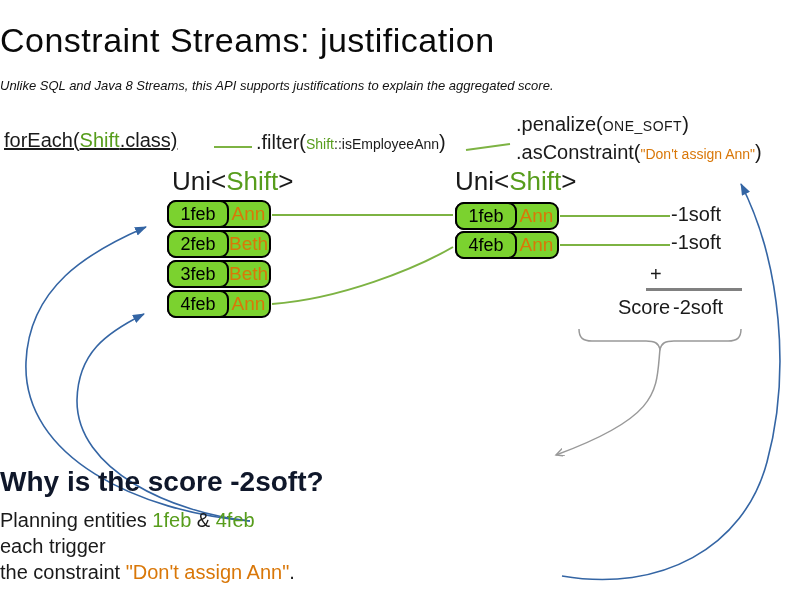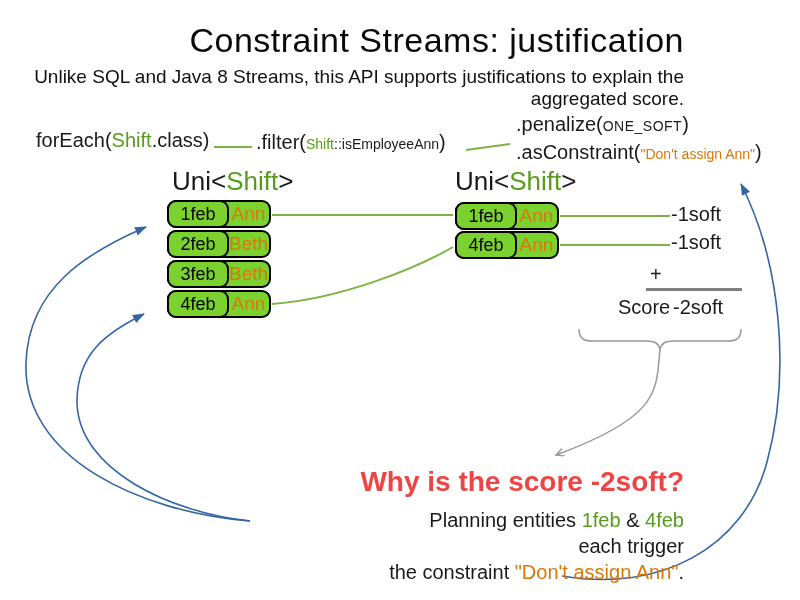--- a/index.html
+++ b/index.html
@@ -15,44 +15,44 @@
   html,body{width:800px;height:600px;}
   body{
     position:relative;
     width:800px;height:600px;
     background:#ffffff;
     font-family:"Liberation Sans", sans-serif;
     color:#000;
     overflow:hidden;
   }
   .abs{position:absolute;}
-  .centered{left:0;width:684px;text-align:right;}
+  .centered{left:0;width:684px;text-align:left;}
   .title{top:21px;font-size:34px;letter-spacing:0.5px;color:#0a0a0a;}
-  .subtitle{top:66px;font-size:19px;color:#111;}
+  .subtitle{top:78px;font-size:13px;color:#111;font-style:italic;}
   .code{font-size:20px;white-space:nowrap;color:#1a1a1a;}
   .code .small{font-size:14px;}
   .code .caps{font-size:14px;letter-spacing:0.5px;}
   .green-t{color:var(--green-text);}
   .orange-t{color:var(--orange-text);}
   .uni{font-size:26px;color:#1a1a1a;white-space:nowrap;}
   .row{position:absolute;width:104px;height:28px;background:var(--green-fill);
        border:2px solid #000;border-radius:9px;}
   .date-cell{position:absolute;left:-2px;top:-2px;width:62px;height:28px;
        background:var(--green-fill);border:2px solid #000;border-radius:9px;
        display:flex;align-items:center;justify-content:center;
        font-size:18px;color:#000;}
   .name-cell{position:absolute;left:60px;right:1px;top:0;bottom:0;
        display:flex;align-items:center;justify-content:center;
        font-size:19px;color:var(--orange-text);}
   .weight{font-size:20px;color:#1a1a1a;white-space:nowrap;}
   .plus{font-size:20px;color:#1a1a1a;}
   .sum-line{position:absolute;left:646px;top:288px;width:96px;height:3px;background:var(--sum-line);}
   .score-label{font-size:20px;color:#1a1a1a;}
   .score-value{font-size:20px;color:#1a1a1a;}
-  .why{top:466px;font-size:28px;font-weight:bold;color:#ef4444;}
+  .why{top:466px;font-size:28px;font-weight:bold;color:#0f172a;}
   .expl{font-size:20px;color:#1a1a1a;}
   svg.overlay{position:absolute;left:0;top:0;width:800px;height:600px;pointer-events:none;}
   svg .gline{stroke:var(--line-green);stroke-width:2;fill:none;}
   svg .bline{stroke:var(--arrow-blue);stroke-width:1.6;fill:none;}
   svg .grline{stroke:var(--gray);stroke-width:1.5;fill:none;}
 </style>
 </head>
 <body>
 
 <svg class="overlay">
@@ -76,21 +76,21 @@
   <path class="bline" marker-end="url(#blueHead)" d="M 250,521 C 172,513 76,470 77,400 C 78,353 106,333 144,314"></path>
   <path class="bline" marker-end="url(#blueHead)" d="M 562,576 C 660,593 744,548 767,462 C 791,373 781,263 741,184"></path>
 
   <path class="grline" d="M 579,329 C 579,338 583,341 592,341 L 646,341 C 655,341 658,343 660,349 C 662,343 665,341 674,341 L 728,341 C 737,341 741,338 741,329"></path>
   <path class="grline" marker-end="url(#grayHead)" d="M 660,349 C 656,390 662,416 556,455"></path>
 </svg>
 
 <div class="abs centered title">Constraint Streams: justification</div>
 <div class="abs centered subtitle">Unlike SQL and Java 8 Streams, this API supports justifications to explain the aggregated score.</div>
 
-<div class="abs code" style="left:36px;top:129px;"><span>forEach(</span><span class="green-t">Shift</span><span>.class)</span></div>
+<div class="abs code" style="left:4px;top:129px;text-decoration:underline;"><span>forEach(</span><span class="green-t">Shift</span><span>.class)</span></div>
 
 <div class="abs code" style="left:256px;top:131px;"><span>.filter(</span><span class="small green-t">Shift</span><span class="small">::isEmployeeAnn</span><span>)</span></div>
 
 <div class="abs code" style="left:516px;top:113px;"><span>.penalize(</span><span class="caps">ONE_SOFT</span><span>)</span></div>
 
 <div class="abs code" style="left:516px;top:141px;"><span>.asConstraint(</span><span class="small orange-t">"Don't assign Ann"</span><span>)</span></div>
 
 <div class="abs uni" style="left:172px;top:166px;"><span>Uni&lt;</span><span class="green-t">Shift</span><span>&gt;</span></div>
 
 <div class="abs uni" style="left:455px;top:166px;"><span>Uni&lt;</span><span class="green-t">Shift</span><span>&gt;</span></div>

